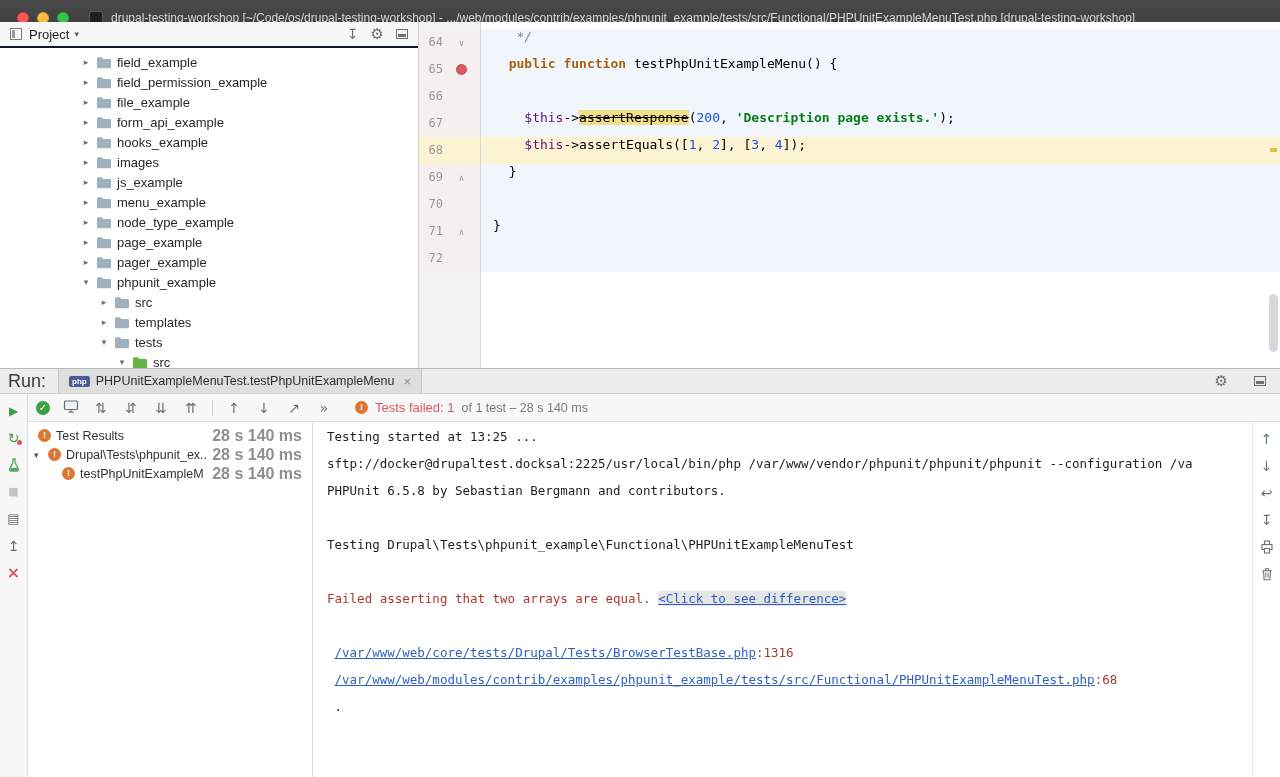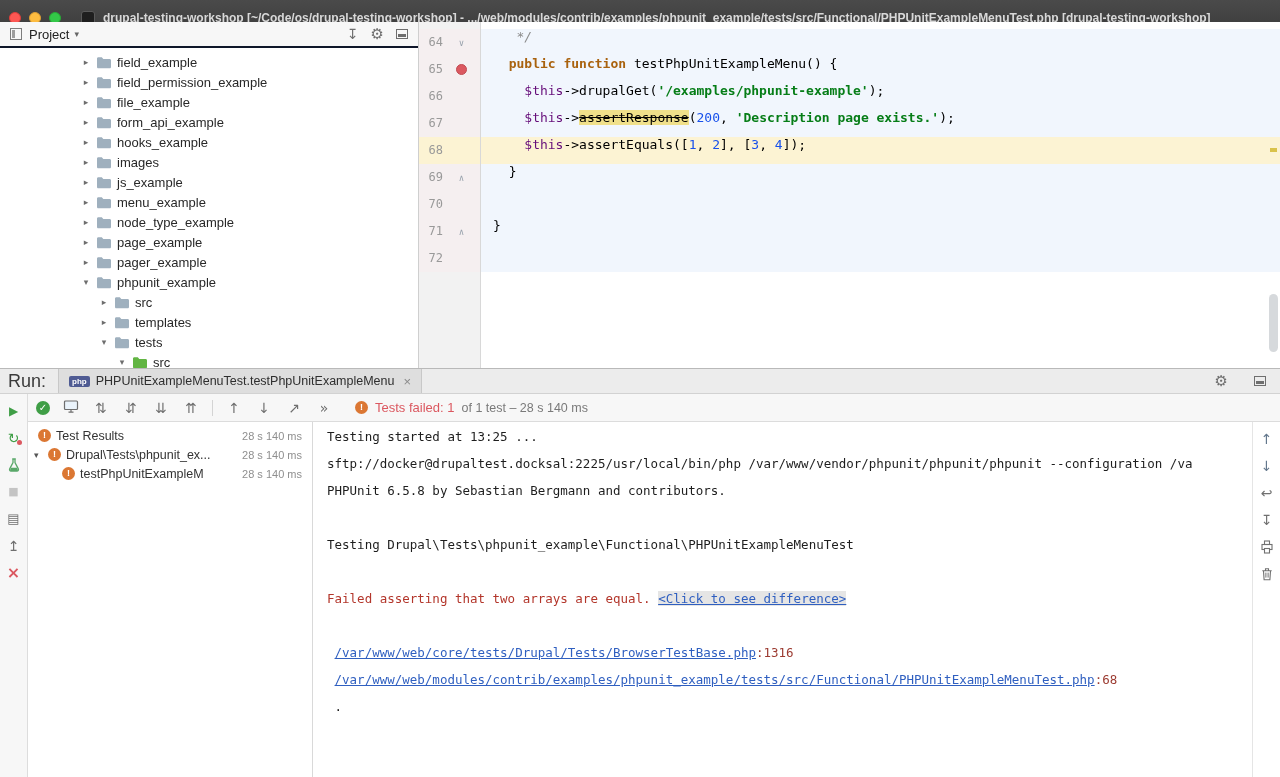--- a/index.html
+++ b/index.html
@@ -1,21 +1,21 @@
 <!DOCTYPE html>
 <html style="--keyword: #a9620e; --string: #067d17; --number: #1750eb; --variable: #660e7a; --comment: #8c8c8c; --error: #b3362b; --link: #2f5fc0; --loc: #9c3b31; --failed-red: #db5860; --warn-orange: #db7733; --green: #3f9e46; --caret-row: #fcf3d3; --deprecated-bg: #f0e08a;"><head>
 <meta charset="utf-8">
 <style>
   * { margin:0; padding:0; box-sizing:border-box; }
   html,body { width:1280px; height:777px; overflow:hidden; }
   body { font-family:"Liberation Sans","DejaVu Sans",sans-serif; background:#fff; position:relative; font-size:13px; color:#2b2b2b; }
 
   
   .titlebar { position:absolute; left:0; top:0; width:1280px; height:36px;
-    background:linear-gradient(#4a4a4a,#3a3a3a); display:flex; align-items:center; padding-left:9px;font-weight:bold; }
+    background:linear-gradient(#4a4a4a,#3a3a3a); display:flex; align-items:center; padding-left:17px; }
   .tl { width:12px; height:12px; border-radius:50%; margin-right:8px; flex:none; }
   .tl.red { background:#fc5753; border:1px solid #df3e3a; }
   .tl.yellow { background:#fdbc40; border:1px solid #de9f34; }
   .tl.green { background:#33c748; border:1px solid #27aa35; }
   .app-icon { width:14px; height:14px; background:#1f1f1f; border:1px solid #5a5a5a; border-radius:3px; margin-left:12px; flex:none; }
   .title-text { color:#d8d8d8; font-size:12px; margin-left:8px; white-space:nowrap; overflow:hidden; }
 
   
   .project-panel { position:absolute; left:0; top:22px; width:418px; height:346px; background:#fff; overflow:hidden; }
   .pp-header { height:26px; display:flex; align-items:center; padding:0 10px; background:#f7f7f7; border-bottom:2px solid #0f172a; }
@@ -85,21 +85,21 @@
   .lt.hist { color:#6f6f6f; font-size:13px; }
   .lt.exp { color:#6f6f6f; font-size:14px; }
   .lt.close { color:var(--failed-red,#db5860); font-size:16px; font-weight:bold; }
 
   .rp-tree { position:absolute; left:28px; top:53px; bottom:0; width:285px; background:#fff; border-right:1px solid #d9d9d9; padding-top:4px; overflow:hidden; }
   .tt-row { height:19px; display:flex; align-items:center; padding:0 10px; font-size:12.5px; color:#333; cursor:pointer; }
   .tt-row.indent1 { padding-left:6px; }
   .tt-row.indent2 { padding-left:34px; }
   .tt-chevron { width:14px; font-size:9px; color:#555; flex:none; font-family:"DejaVu Sans",sans-serif; }
   .tt-label { margin-left:5px; white-space:nowrap; overflow:hidden; }
-  .tt-time { margin-left:auto; color:#8f8f8f; font-size:11px; flex:none; padding-left:6px; }
+  .tt-time { margin-left:auto; color:#8f8f8f; font-size:16px; flex:none; padding-left:6px;font-weight:bold; }
 
   .rp-console-wrap { position:absolute; left:313px; right:0; top:53px; bottom:0; }
   .rp-console { position:absolute; left:0; right:28px; top:0; bottom:0; overflow:hidden; padding:7px 0 0 14px; cursor:text; }
   .c-line { height:27px; line-height:27px; white-space:pre; font:12.5px "DejaVu Sans Mono",monospace; color:#1e1e1e; }
   .cp.error { color:var(--error,#b3362b); }
   .cp.link { color:var(--link,#2f5fc0); text-decoration:underline; cursor:pointer; }
   .cp.hlink { background:#e5e5e5; }
   .cp.loc { color:var(--loc,#9c3b31); }
   .rp-right { position:absolute; right:0; top:0; bottom:0; width:28px; background:#fff; border-left:1px solid #e5e5e5; display:flex; flex-direction:column; align-items:center; padding-top:9px; gap:11px; }
   .rt { color:#64788d; font-size:14px; font-family:"DejaVu Sans",sans-serif; cursor:pointer; line-height:16px; height:16px; }
@@ -260,21 +260,20 @@
             <span class="fail-dot"></span>
           </span>
         </span>
         <span class="ed-code"><span class="tok plain">  </span><span class="tok keyword">public function</span><span class="tok plain"> testPhpUnitExampleMenu() {</span></span>
       </div>
       <div class="ed-row">
         <span class="ed-gutter">
           <span class="ed-num">66</span>
           <span class="ed-ic"></span>
         </span>
-        <span class="ed-code"><span class="tok plain">    </span><span class="tok variable">$this</span><span class="tok plain">-&gt;drupalGet(</span><span class="tok string">'/examples/phpunit-example'</span><span class="tok plain">);</span></span>
       </div>
       <div class="ed-row">
         <span class="ed-gutter">
           <span class="ed-num">67</span>
           <span class="ed-ic"></span>
         </span>
         <span class="ed-code"><span class="tok plain">    </span><span class="tok variable">$this</span><span class="tok plain">-&gt;</span><span class="tok deprecated">assertResponse</span><span class="tok plain">(</span><span class="tok number">200</span><span class="tok plain">, </span><span class="tok string">'Description page exists.'</span><span class="tok plain">);</span></span>
       </div>
       <div class="ed-row hl">
         <span class="ed-gutter">

